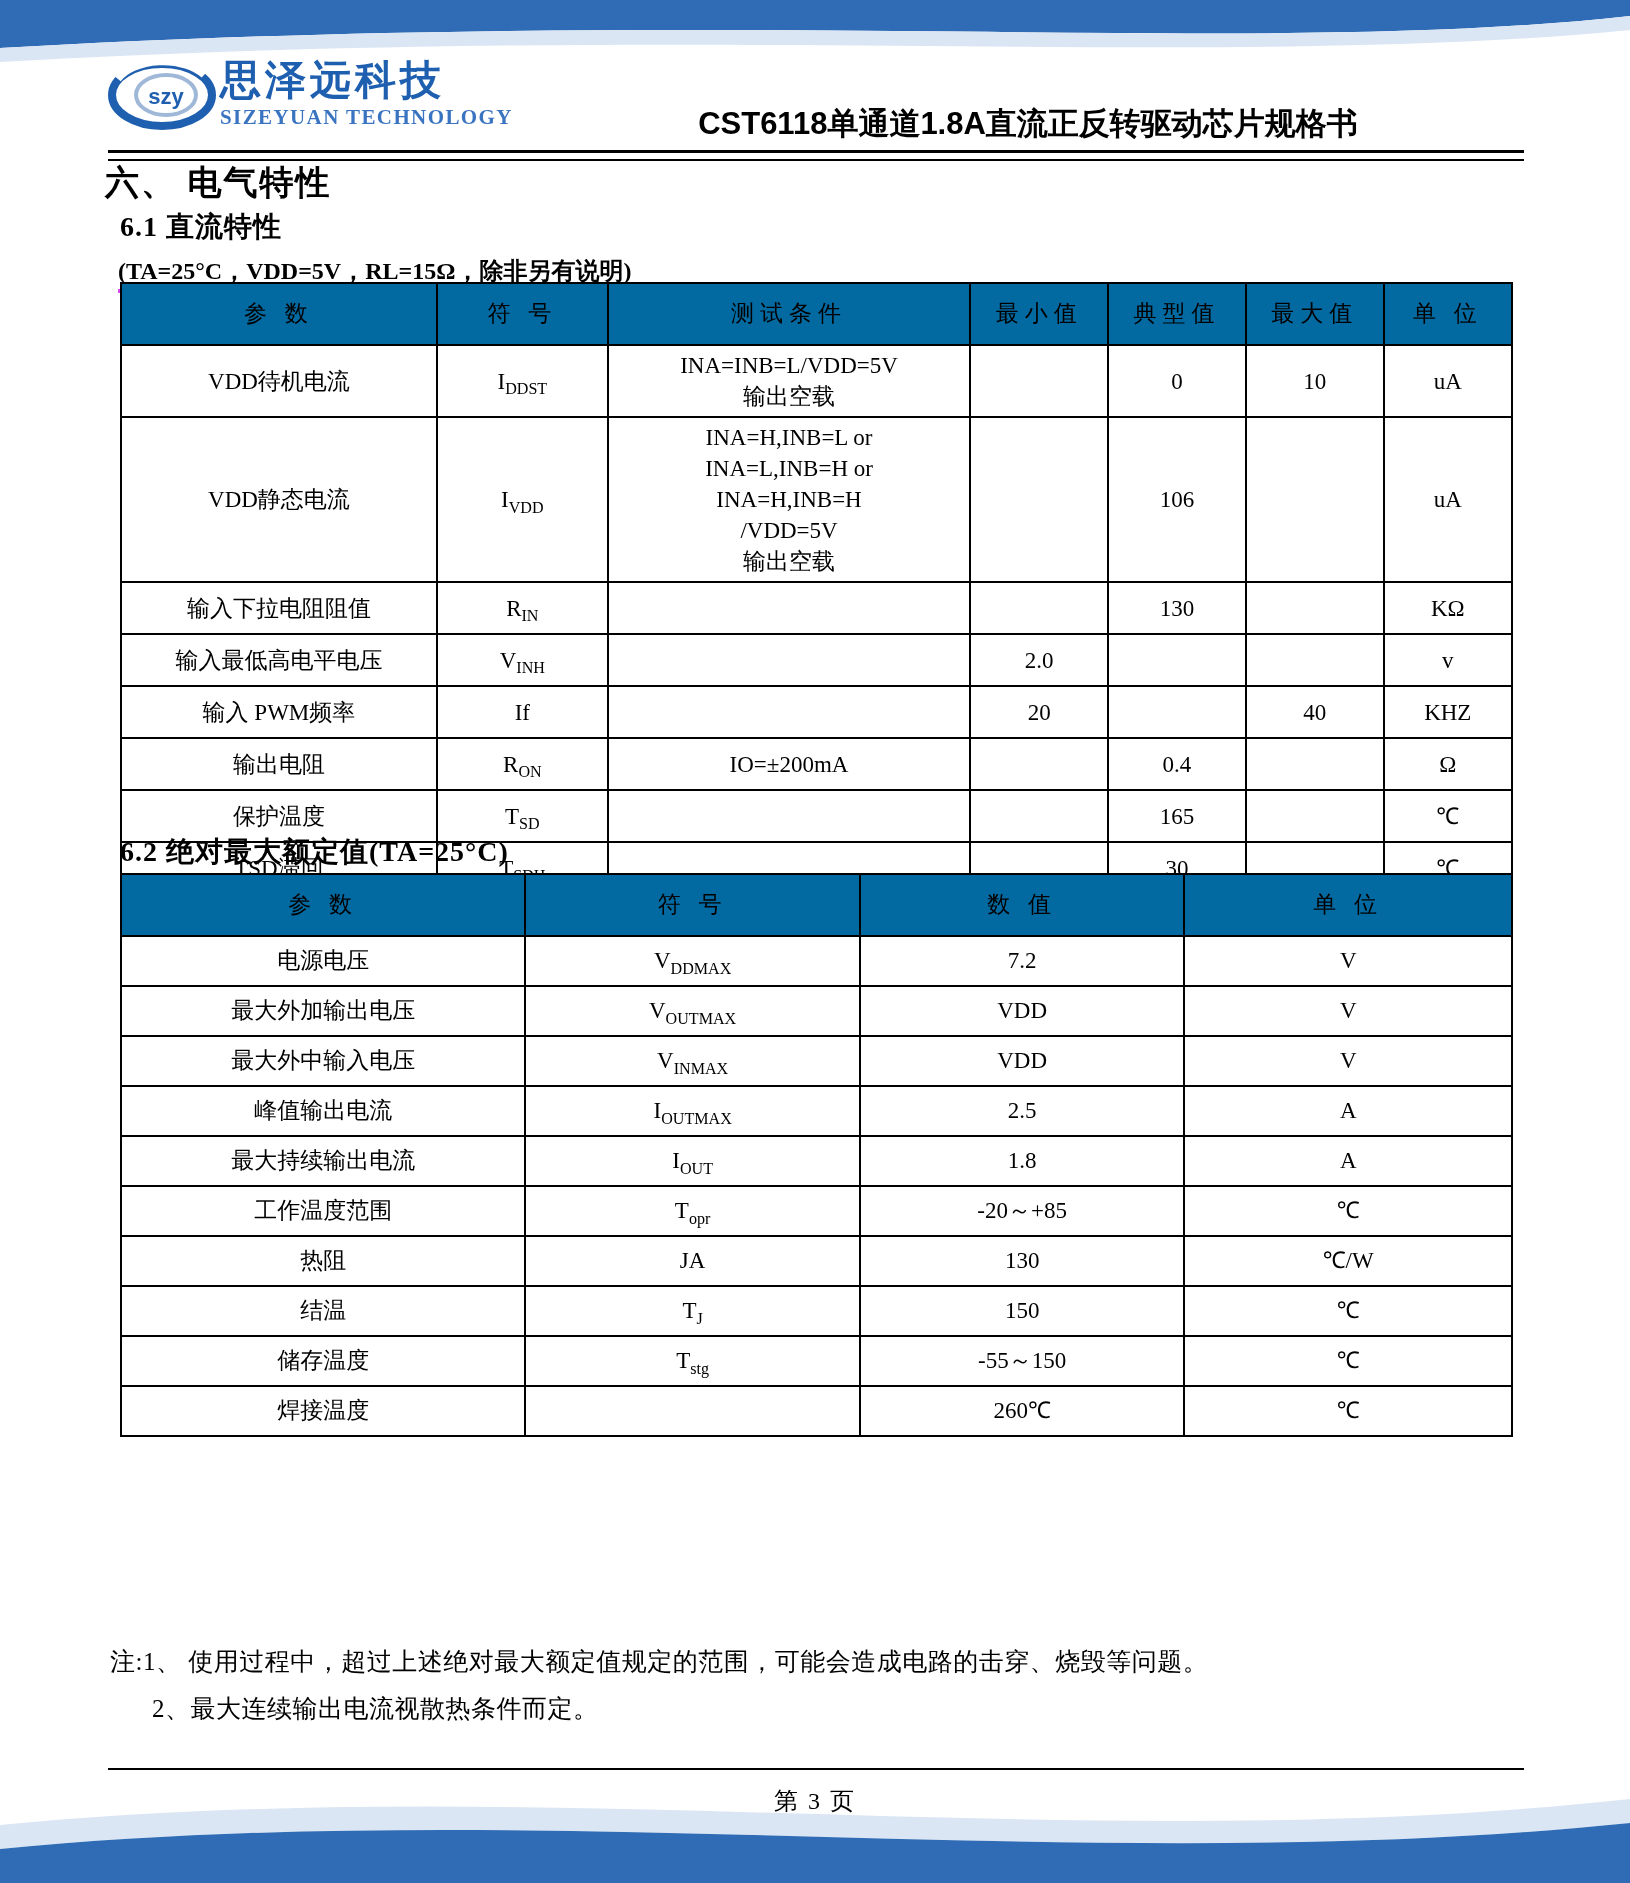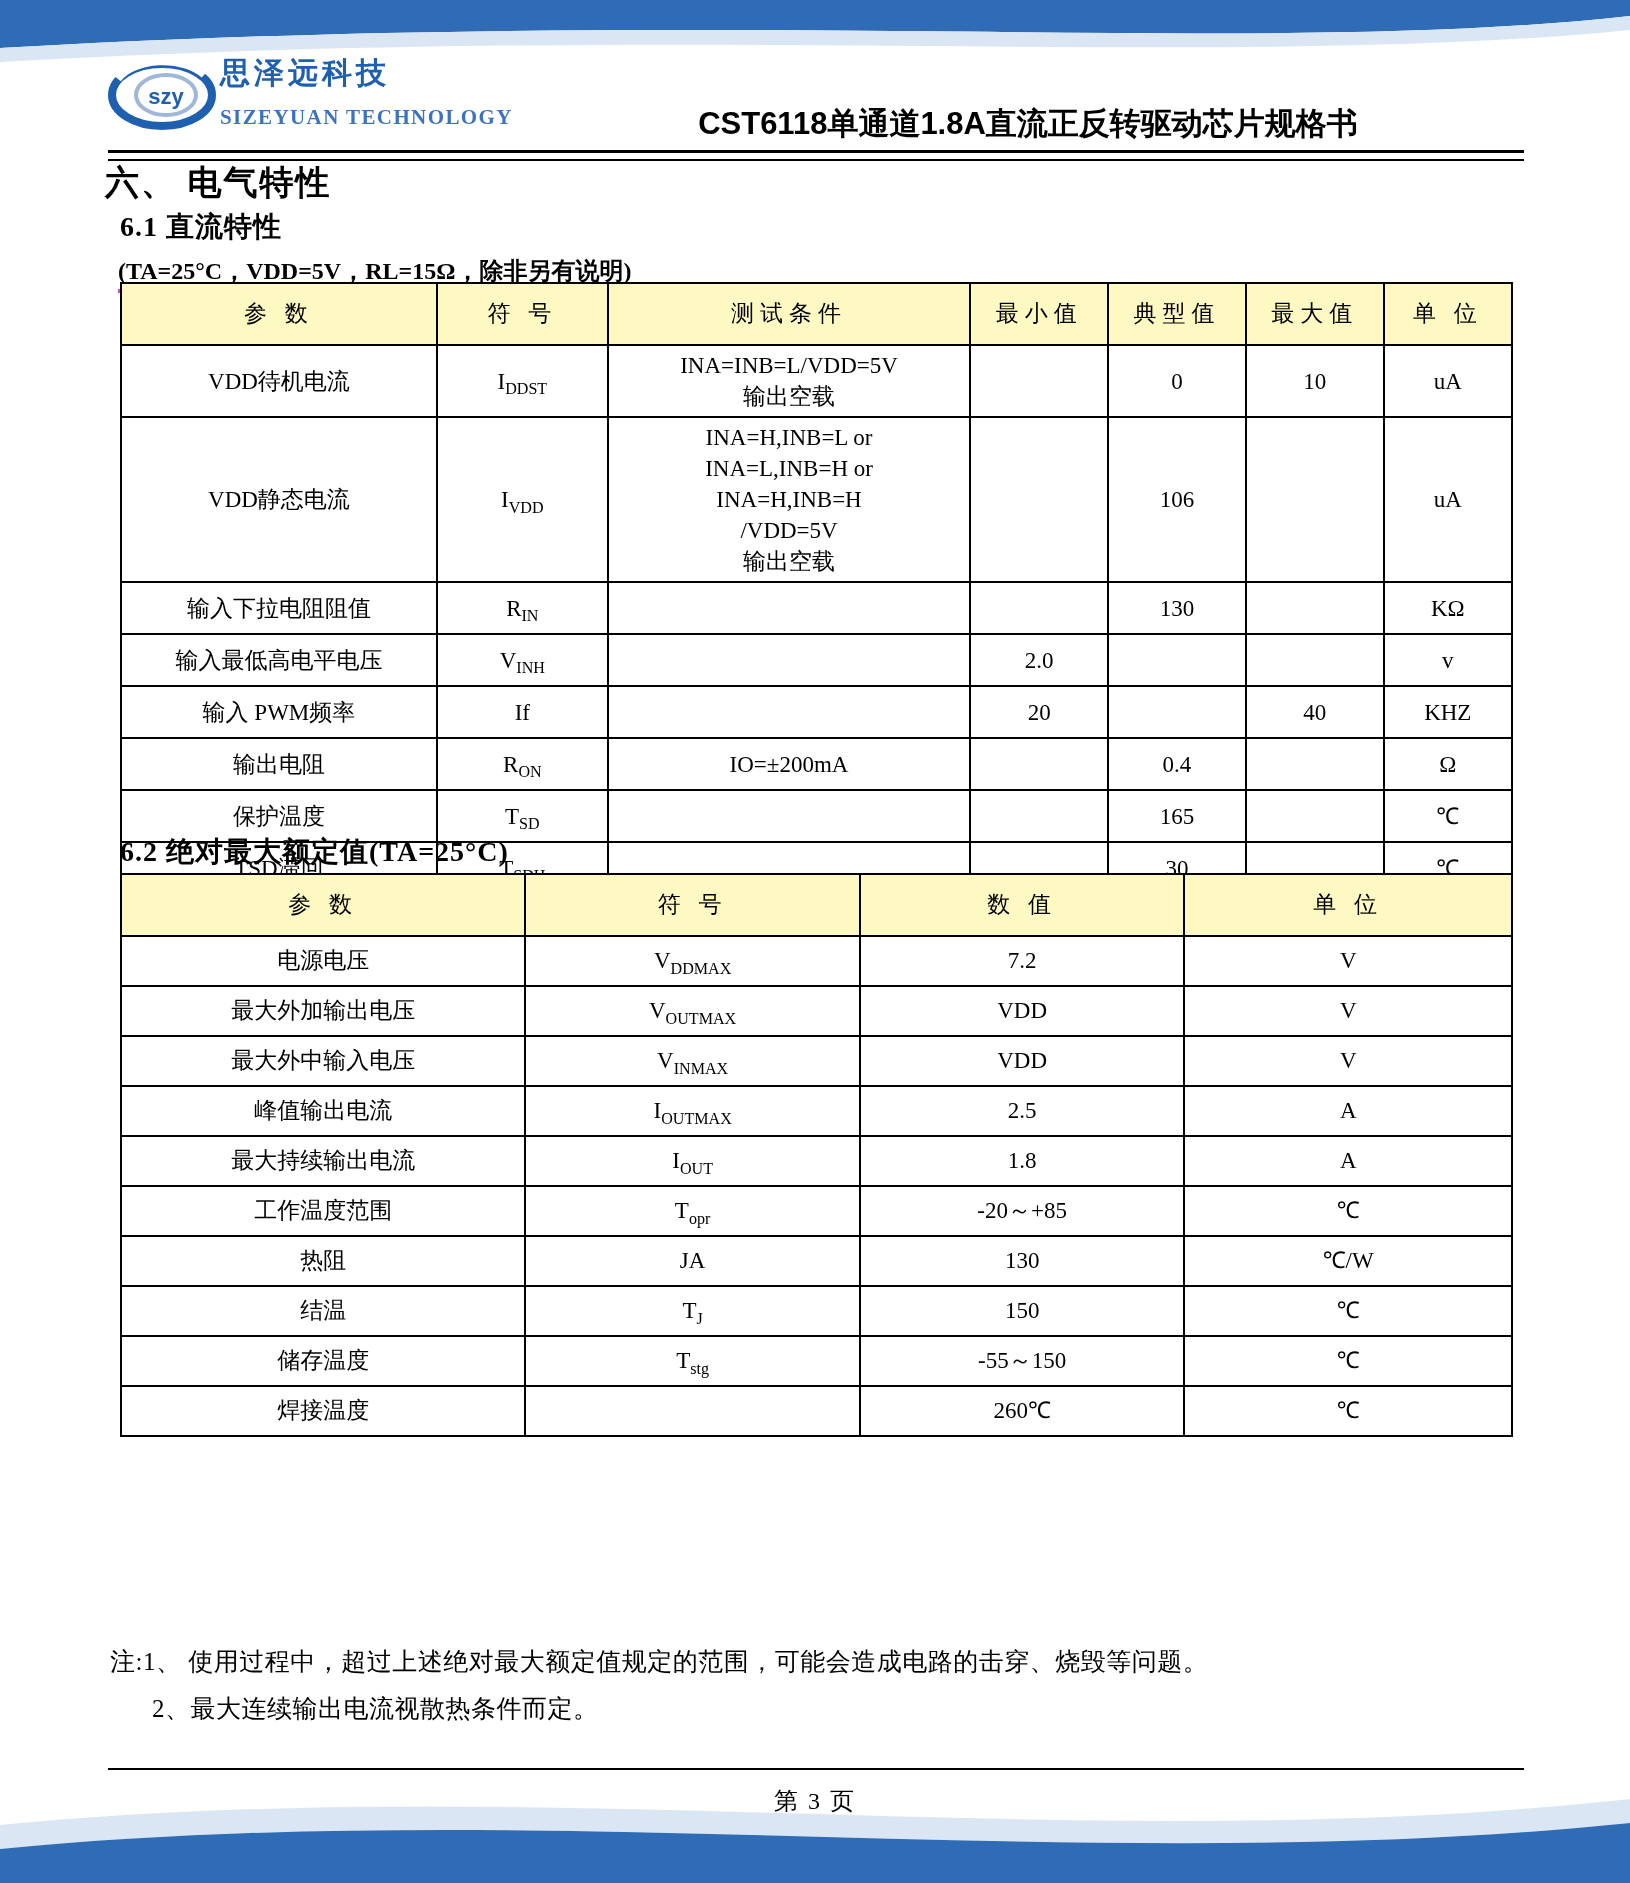--- a/index.html
+++ b/index.html
@@ -15,21 +15,21 @@
   
   .wave-top{position:absolute;left:0;top:0;width:1630px;height:72px;overflow:hidden;}
   .wave-bottom{position:absolute;left:0;bottom:0;width:1630px;height:120px;overflow:hidden;}
 
   
   .page{position:absolute;left:0;top:0;width:1630px;height:1883px;}
   .header{position:absolute;left:108px;top:55px;width:1420px;height:95px;}
   .logo{position:absolute;left:0px;top:0px;width:360px;height:92px;}
   .logo-mark{position:absolute;left:0;top:4px;width:108px;height:72px;}
   .logo-cn{position:absolute;left:112px;top:-2px;font-family:Liberation Mono, monospace;
-           font-size:30px;font-weight:bold;color:#1f5fb0;letter-spacing:4px;white-space:nowrap;}
+           font-size:41px;font-weight:bold;color:#1f5fb0;letter-spacing:4px;white-space:nowrap;}
   .logo-en{position:absolute;left:112px;top:50px;font-family:"Liberation Serif",serif;
            font-size:21px;font-weight:bold;color:#3a74c0;letter-spacing:1.4px;white-space:nowrap;}
   .doc-title{position:absolute;left:420px;top:48px;width:1000px;text-align:center;
              font-family:Liberation Sans, sans-serif;font-size:31px;font-weight:bold;
              letter-spacing:0px;white-space:nowrap;}
   .rule-double{position:absolute;left:108px;top:150px;width:1416px;height:6px;
                border-top:3px solid #000;border-bottom:2px solid #000;}
 
   
   .h-section{position:absolute;left:105px;top:160px;font-size:34px;font-weight:bold;letter-spacing:2px;text-align:center;}
@@ -40,21 +40,21 @@
 
   
   table{border-collapse:collapse;position:absolute;}
   .tbl1{left:120px;top:282px;width:1393px;}
   .tbl2{left:120px;top:873px;width:1393px;}
   .tbl1 td,.tbl1 th,.tbl2 td,.tbl2 th{
     border:2px solid #000;text-align:center;vertical-align:middle;
     font-family:"Liberation Serif",serif;font-size:23px;font-weight:normal;
     padding:4px 2px;line-height:1.35;
   }
-  thead th{background:#fef9c3;font-size:25px;font-weight:bold;letter-spacing:6px;height:52px;}
+  thead th{background:#0369a1;font-size:25px;font-weight:bold;letter-spacing:6px;height:52px;}
   .tbl1 tbody td{height:42px;}
   .tbl2 tbody td{height:40px;}
   sub{font-size:0.70em;vertical-align:baseline;position:relative;top:0.34em;letter-spacing:0;}
   .cond{font-size:22px;line-height:1.32;}
 
   
   .note1{position:absolute;left:110px;top:1645px;font-size:25px;letter-spacing:0.5px;white-space:nowrap;}
   .note2{position:absolute;left:152px;top:1692px;font-size:25px;letter-spacing:0.5px;white-space:nowrap;}
   .foot-rule{position:absolute;left:108px;top:1768px;width:1416px;border-top:2px solid #000;}
   .page-num{position:absolute;left:0;top:1785px;width:1630px;text-align:center;

